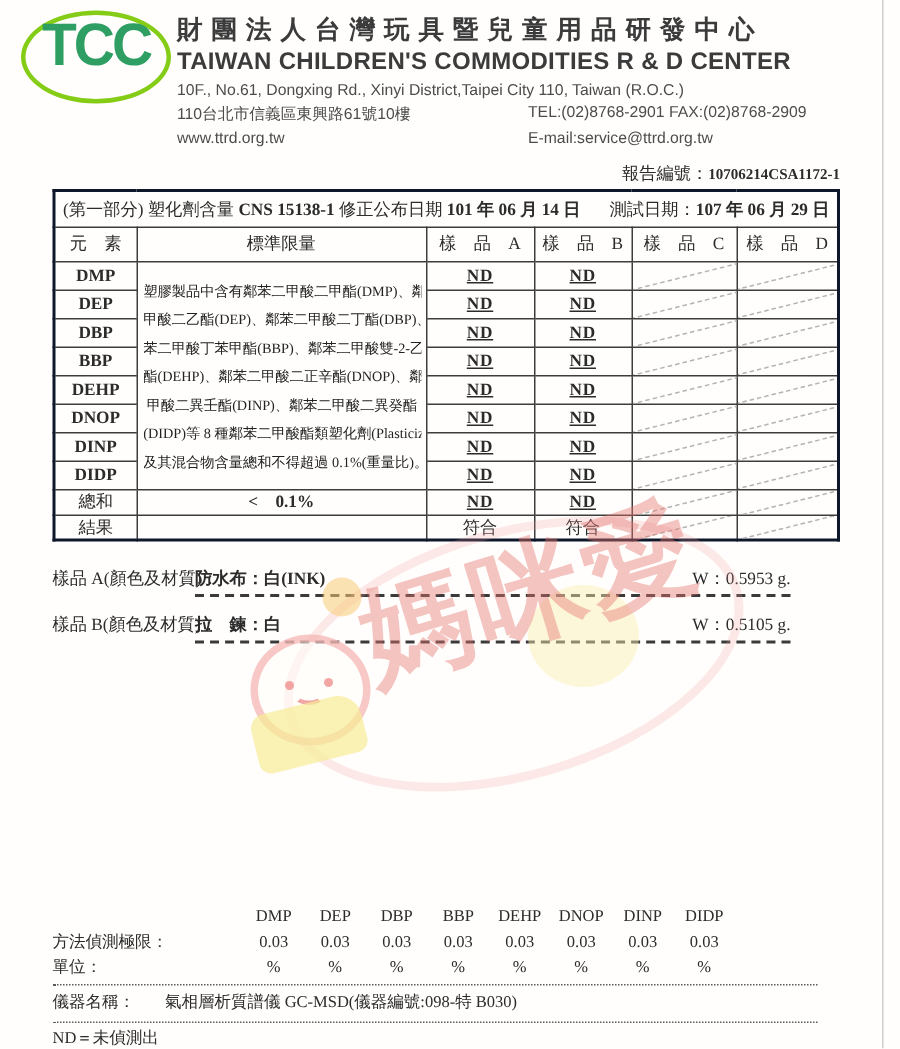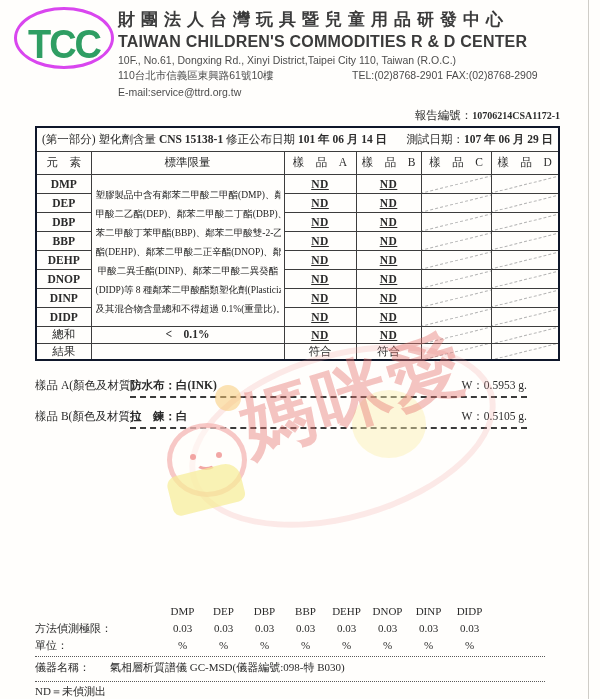--- a/index.html
+++ b/index.html
@@ -6,21 +6,21 @@
   html,body { width:600px; height:699px; }
   body {
     font-family:"Liberation Serif","DejaVu Serif",serif;
     background:#ffffff; color:#2b2b2b; position:relative; overflow:hidden;
   }
   #page { position:absolute; left:0; top:0; width:600px; height:699px; background:#fffefc; }
   .scan-edge { position:absolute; left:588px; top:0; width:1px; height:699px; background:#cfcdc8; }
 
   
   .logo { position:absolute; left:14px; top:7px; width:100px; height:62px;
-    border:3px solid #d946ef; border-radius:50%; display:flex; align-items:flex-end; justify-content:center; }
+    border:3px solid #84cc16; border-radius:50%; display:flex; align-items:flex-start; justify-content:center; }
   .logo-text { color:#2f9e63; font-weight:bold; font-size:38px; letter-spacing:-2px;
     font-family:"Liberation Sans","DejaVu Sans",sans-serif; transform:scaleY(1.05); }
   .head-block { position:absolute; left:118px; top:8px; width:470px; }
   .org-zh { font-size:17px; font-weight:bold; letter-spacing:6px; color:#3b3b3b; white-space:nowrap; }
   .org-en { font-size:16px; font-weight:bold; color:#3b3b3b; margin-top:2px;
     font-family:"Liberation Sans","DejaVu Sans",sans-serif; white-space:nowrap; letter-spacing:0.2px; }
   .addr { font-size:10.5px; color:#4c4c4c; margin-top:3px;
     font-family:"Liberation Sans","DejaVu Sans",sans-serif; white-space:nowrap; }
   .addr-row { display:flex; }
   .addr-row .c1 { width:234px; }
@@ -97,20 +97,21 @@
   </div>
   <div class="head-block">
     <div class="org-zh">財團法人台灣玩具暨兒童用品研發中心</div>
     <div class="org-en">TAIWAN CHILDREN'S COMMODITIES R &amp; D CENTER</div>
     <div class="addr">10F., No.61, Dongxing Rd., Xinyi District,Taipei City 110, Taiwan (R.O.C.)</div>
     <div class="addr addr-row">
       <span class="c1">110台北市信義區東興路61號10樓</span>
       <span>TEL:(02)8768-2901 FAX:(02)8768-2909</span>
     </div>
     <div class="addr addr-row">
+      <span class="c1">www.ttrd.org.tw</span>
       <span>E-mail:service@ttrd.org.tw</span>
     </div>
   </div>
   <div class="report-no">
     <span>報告編號：</span><b>10706214CSA1172-1</b>
   </div>
 
   <table class="main">
     <colgroup>
       <col style="width:55px">

